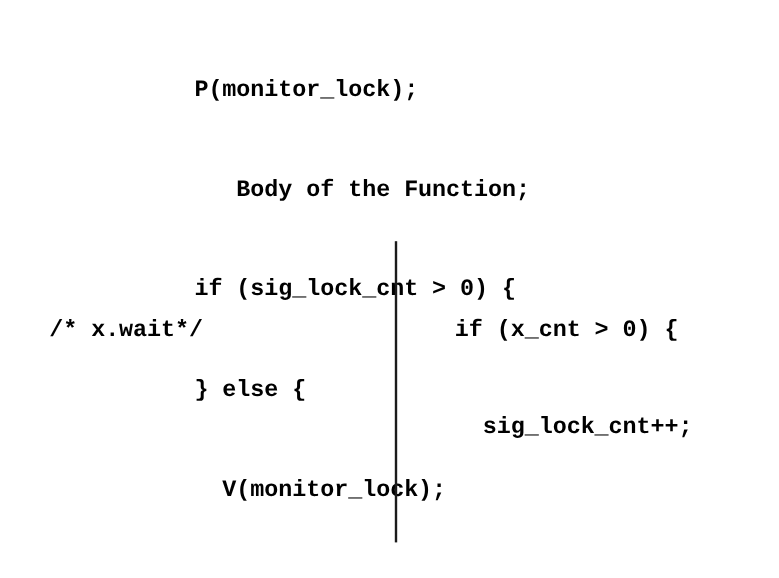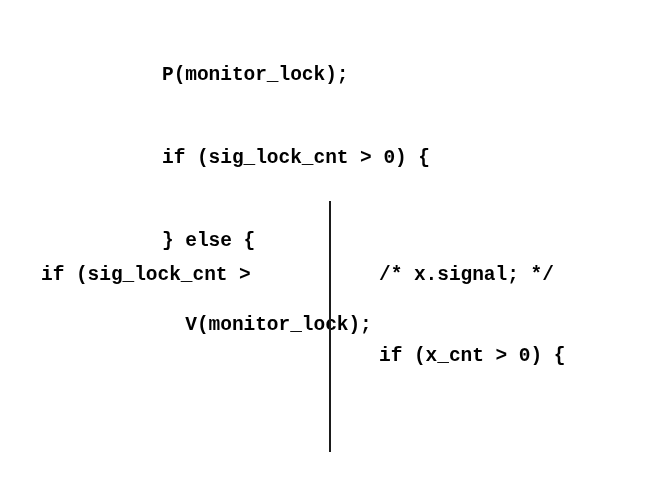--- a/index.html
+++ b/index.html
@@ -61,41 +61,42 @@
     background: #1b1b1b;
   }
 </style>
 </head>
 <body>
 
 <div id="figure" style="background: rgb(255, 255, 255); color: rgb(0, 0, 0);">
 
   <div id="top-block" class="code-block">
     <span class="code-line">P(monitor_lock);</span>
+    <span class="code-line">   Body of the Function;</span>
     <span class="code-line">if (sig_lock_cnt &gt; 0) {</span>
     <span class="code-line">} else {</span>
     <span class="code-line">  V(monitor_lock);</span>
     
   </div>
 
   <div id="column-divider" style="background: rgb(27, 27, 27);"></div>
 
   <div id="left-column" class="code-block">
-    <span class="code-line">if (sig_lock_cnt &gt;</span>
+    <span class="code-line">/* x.wait*/</span>
     
     
     
     
     
     
     
   </div>
 
   <div id="right-column" class="code-block">
-    <span class="code-line">/* x.signal; */</span>
     <span class="code-line">if (x_cnt &gt; 0) {</span>
+    <span class="code-line">  sig_lock_cnt++;</span>
     
     
     
     
   </div>
 
 </div>
 
 </body></html>

